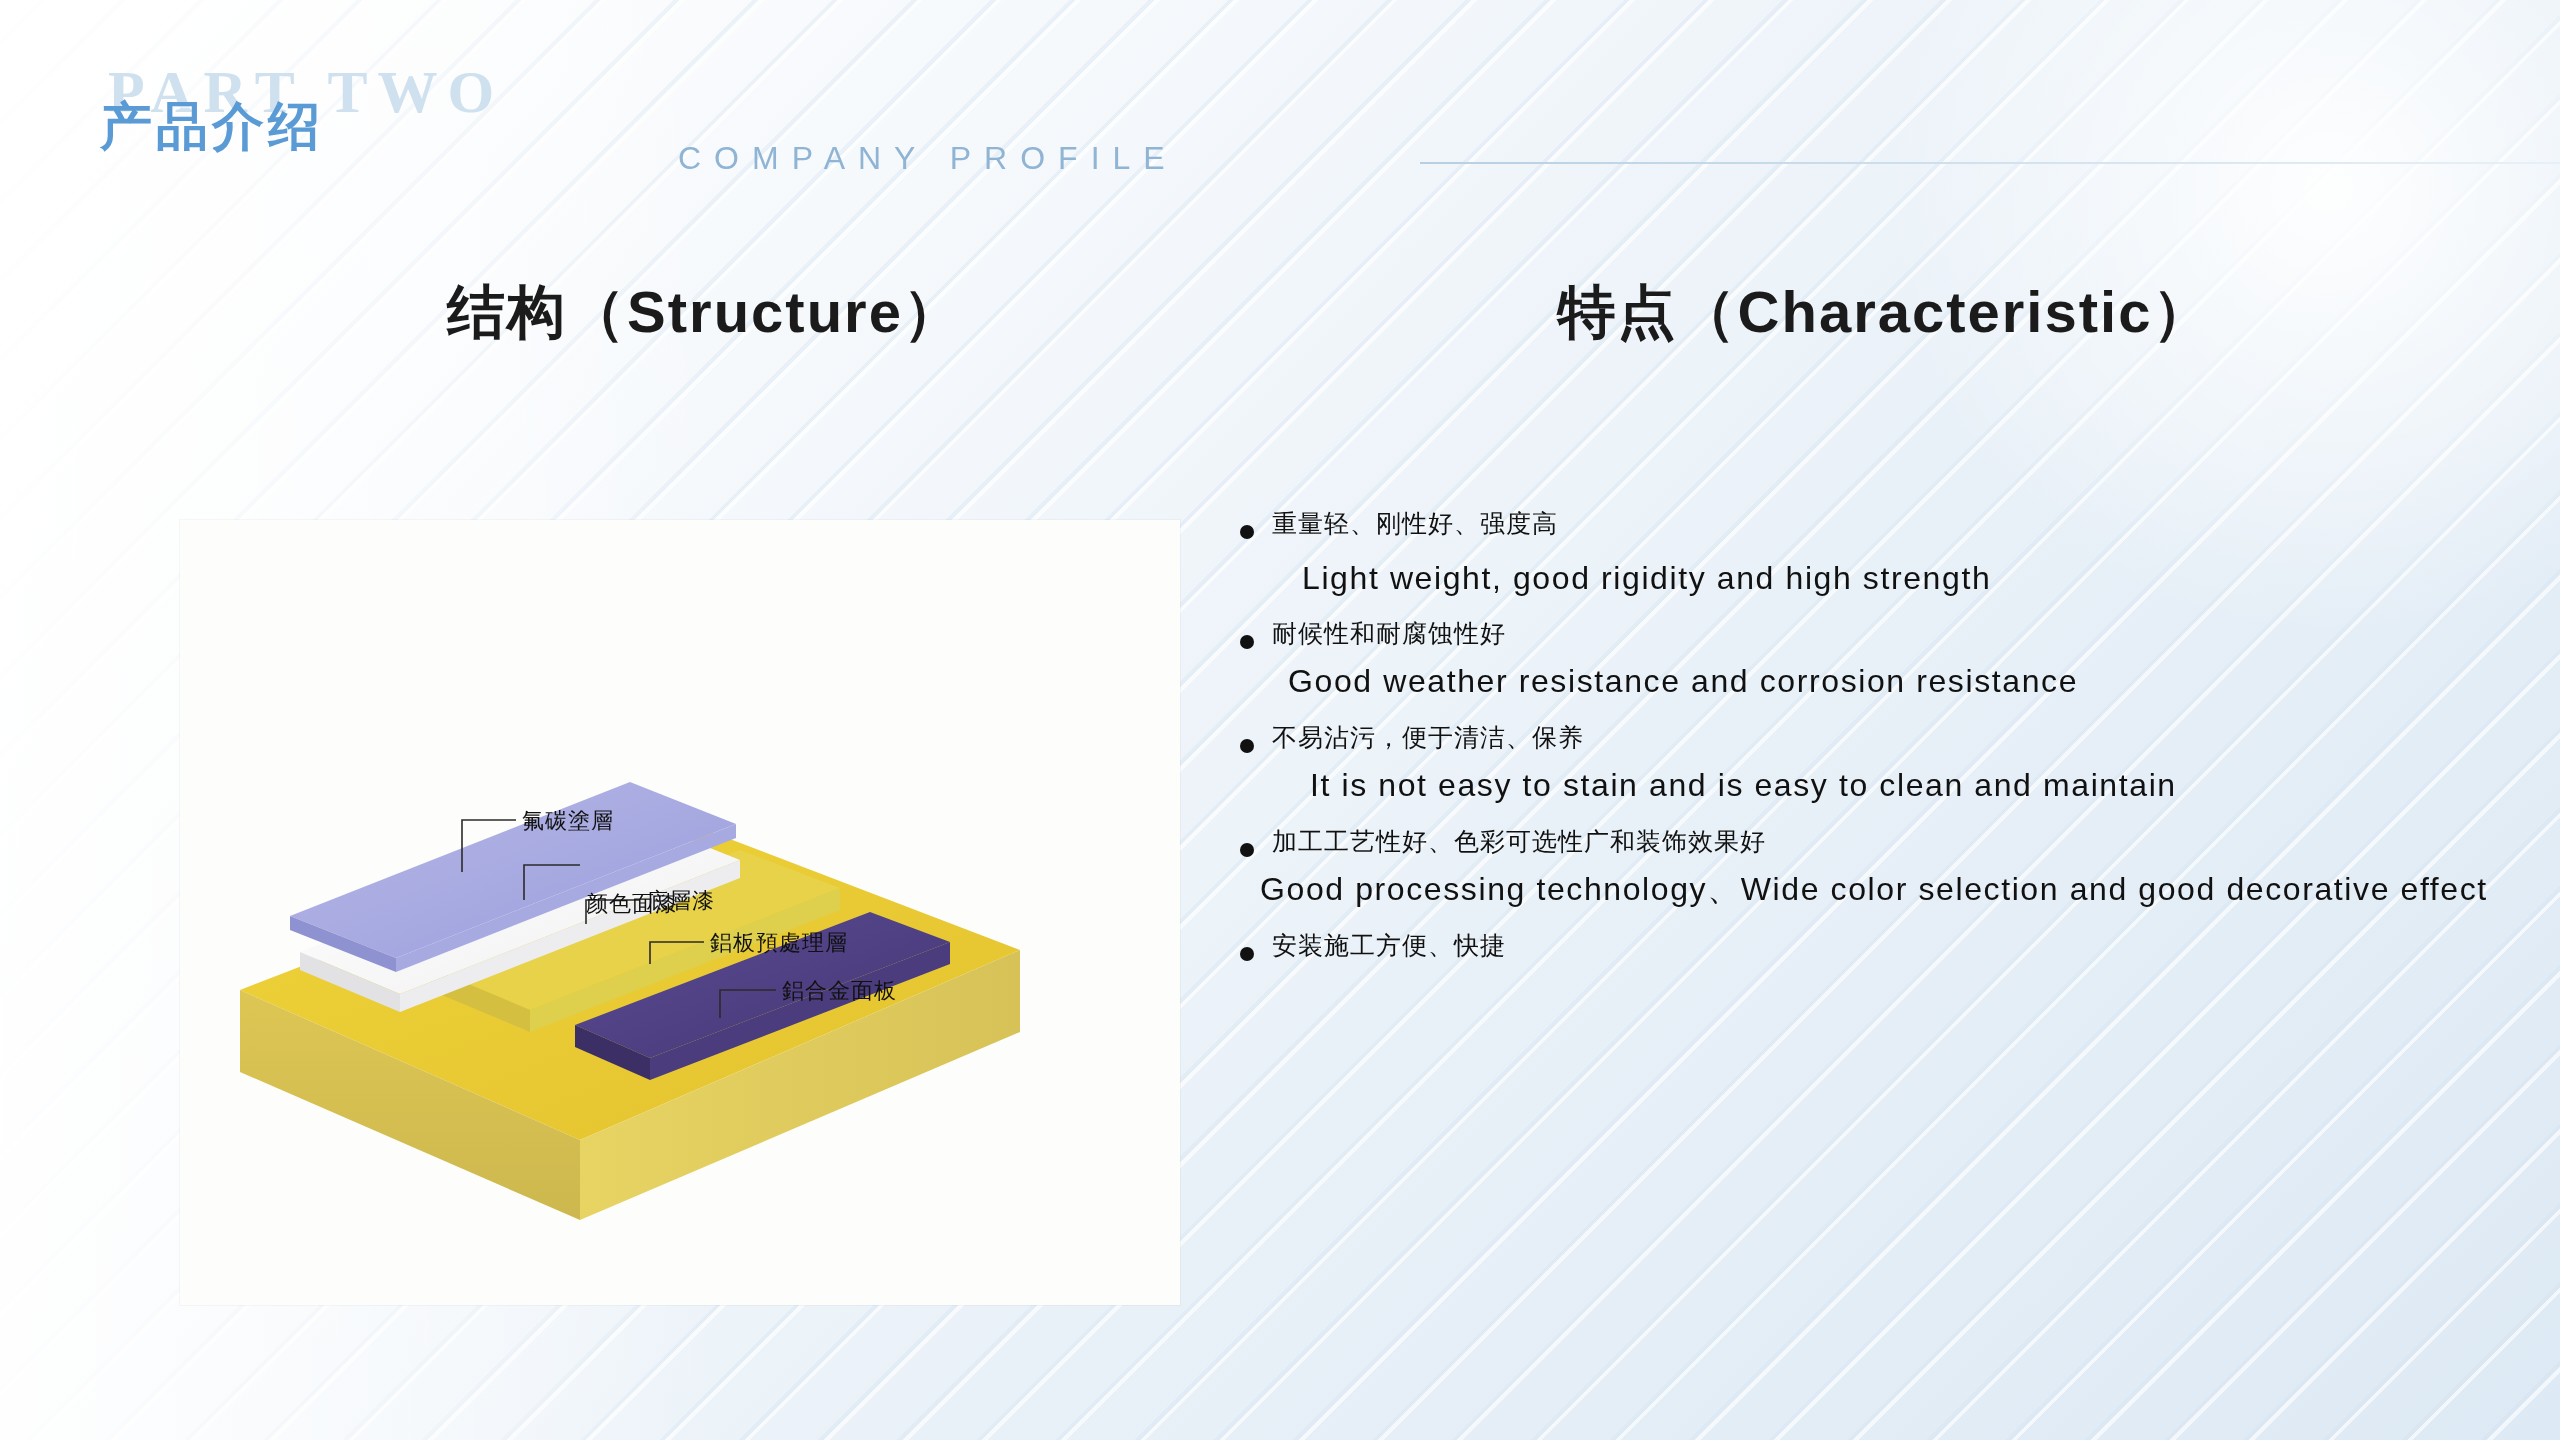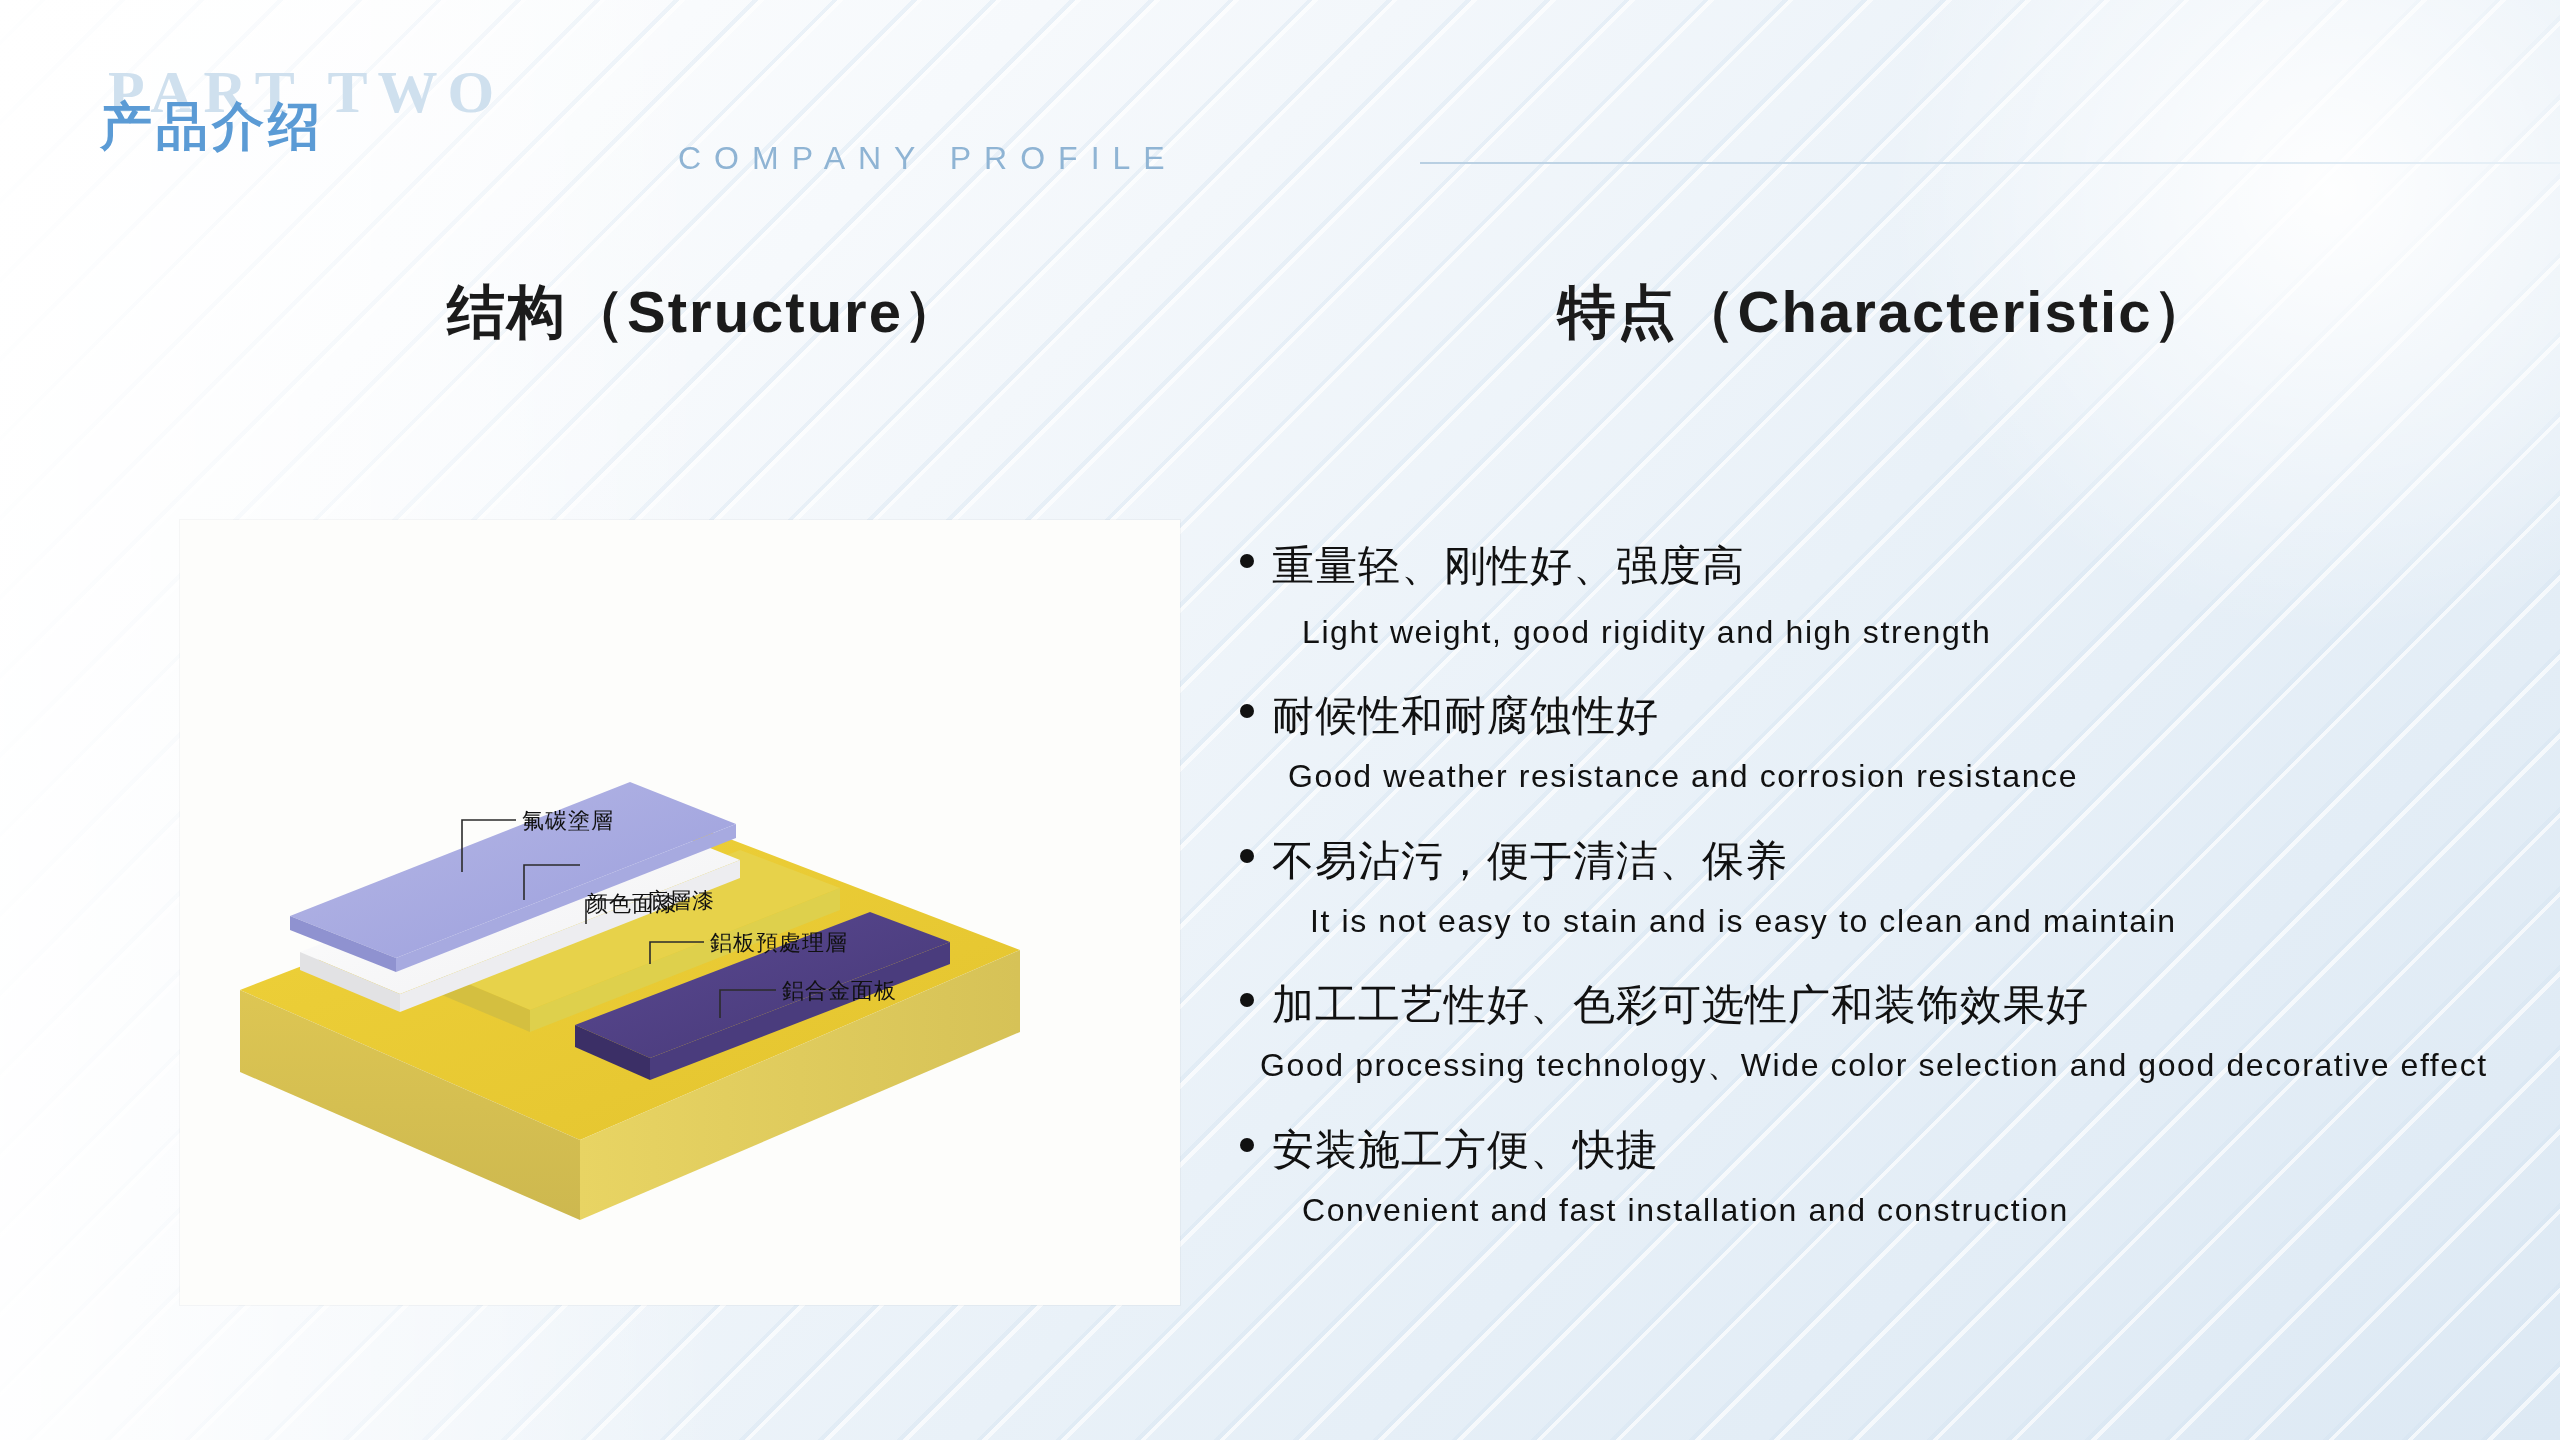--- a/index.html
+++ b/index.html
@@ -158,25 +158,24 @@
   .bullets {
     position: absolute;
     left: 1240px;
     top: 505px;
     width: 1300px;
   }
   .b-item { margin-bottom: 8px; }
   .b-cn {
     display: flex;
     align-items: flex-start;
-    font-size: 42px;
+    font-size: 25px;
     color: #111;
     line-height: 1.5;
     letter-spacing: 1px;
-    margin-top: 29px;
   }
   .b-dot {
     flex: 0 0 auto;
     width: 14px;
     height: 14px;
     border-radius: 50%;
     background: #111;
     margin-top: 20px;
     margin-right: 18px;
   }
@@ -316,17 +315,16 @@
         <span>加工工艺性好、色彩可选性广和装饰效果好</span>
       </div>
       <div class="b-en indent-3">Good processing technology、Wide color selection and good decorative effect</div>
     </div>
 
     <div class="b-item">
       <div class="b-cn">
         <span class="b-dot"></span>
         <span>安装施工方便、快捷</span>
       </div>
-      <div class="b-en indent-5">Convenient and fast installation and construction</div>
     </div>
 
   </div>
 </div>
 
 </body></html>

